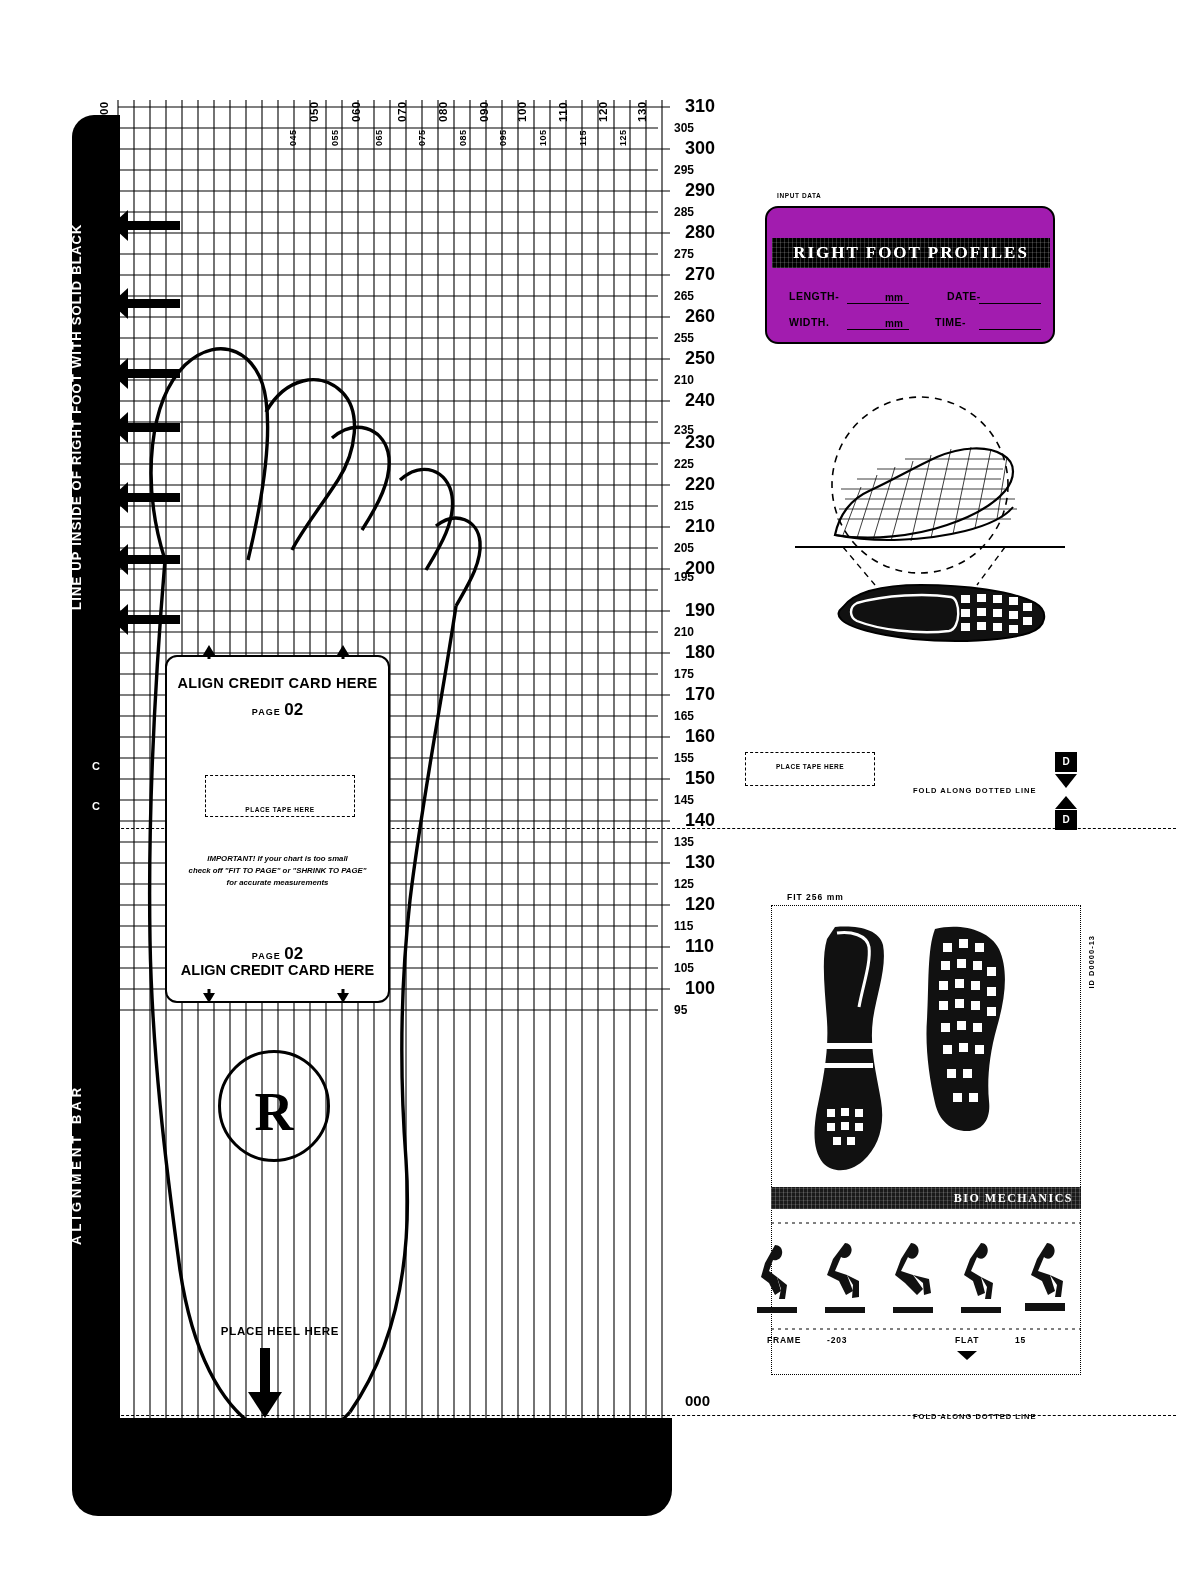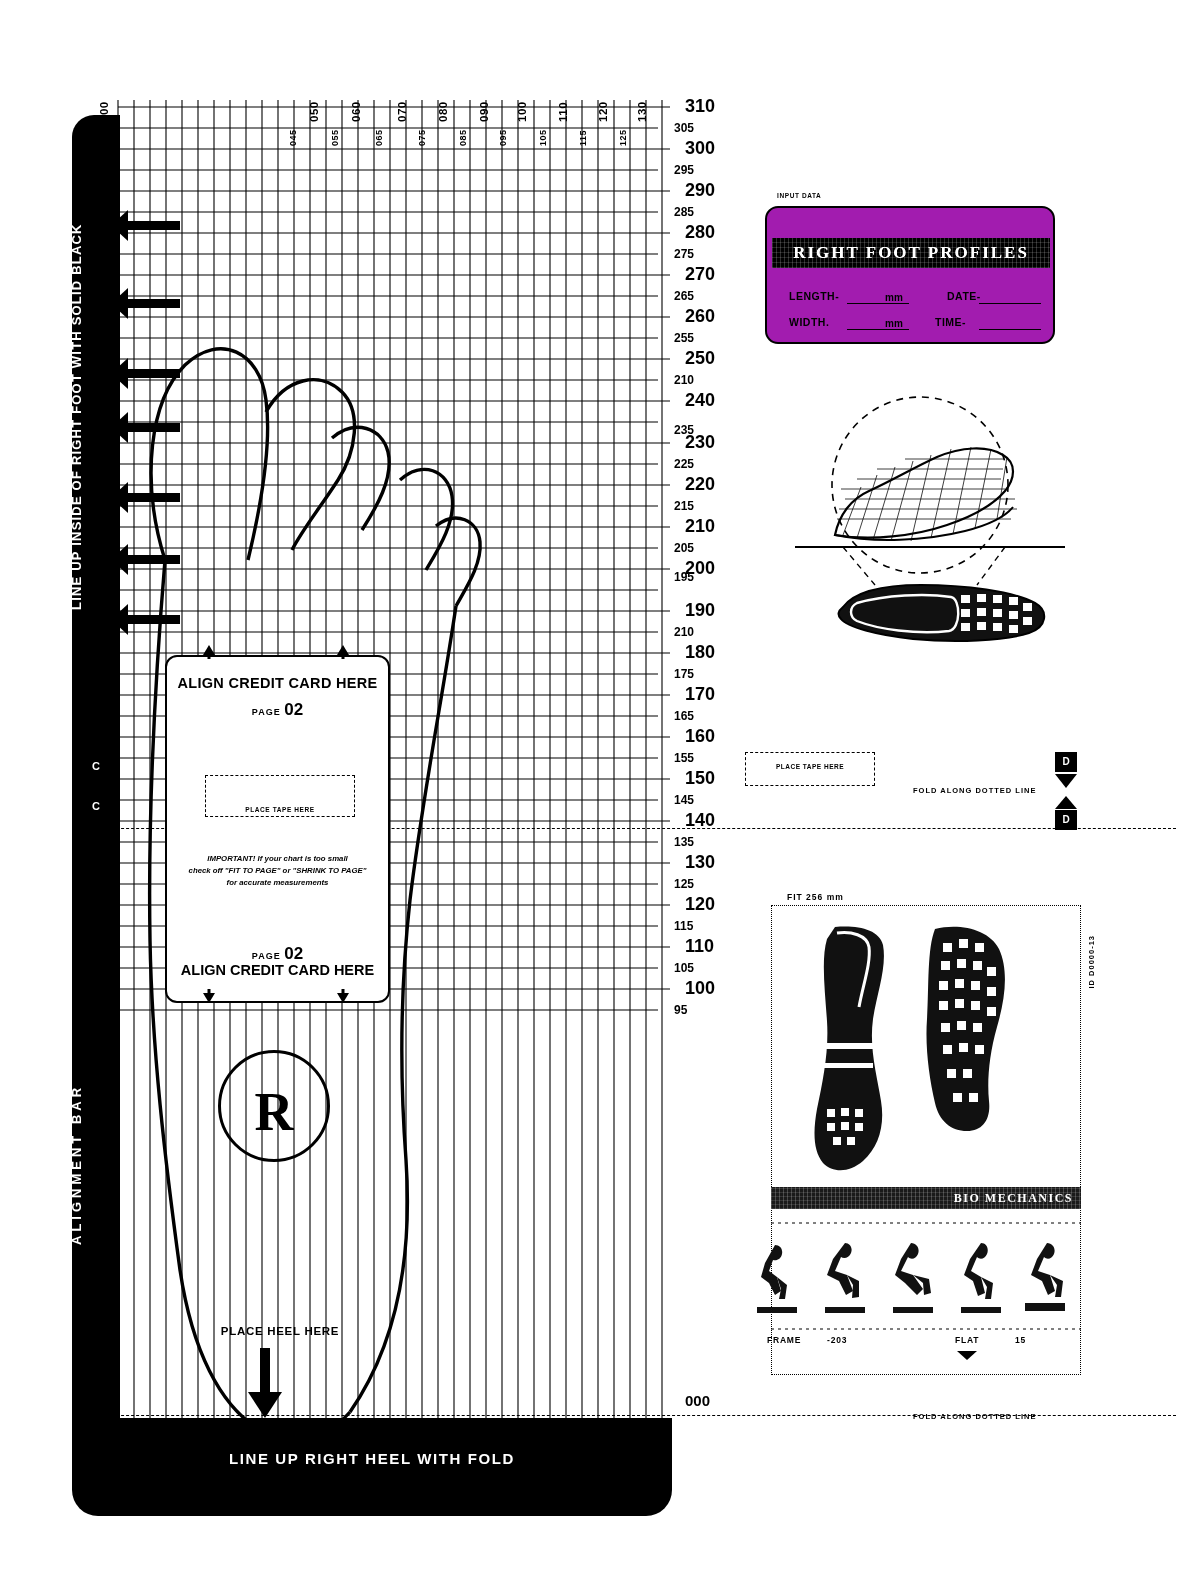--- a/index.html
+++ b/index.html
@@ -457,21 +457,20 @@
     <div class="scale-num minor" style="left:604px; top:921px;">105</div>
     <div class="scale-num major" style="left:615px; top:938px;">100</div>
     <div class="scale-num minor" style="left:604px; top:963px;">95</div>
   </div>
 
   <div class="align-bar"></div>
   <div class="bar-text" style="left:84px; top:595px;">LINE UP INSIDE OF RIGHT FOOT WITH SOLID BLACK</div>
   <div class="bar-text" style="left:84px; top:1230px; letter-spacing:4px;">ALIGNMENT BAR</div>
 
   <div class="align-bar-bottom"></div>
-  <div class="bottom-bar-text">LINE UP RIGHT HEEL WITH FOLD</div>
 
   <svg class="foot-arrow" style="left:110px; top:200px;" width="90" height="460">
     <g fill="#000">
       <g>
           <rect x="18" y="21" width="52" height="9"></rect>
           <polygon points="18,10 18,41 1,25.5"></polygon>
         </g>
       <g transform="translate(0,78)">
           <rect x="18" y="21" width="52" height="9"></rect>
           <polygon points="18,10 18,41 1,25.5"></polygon>

